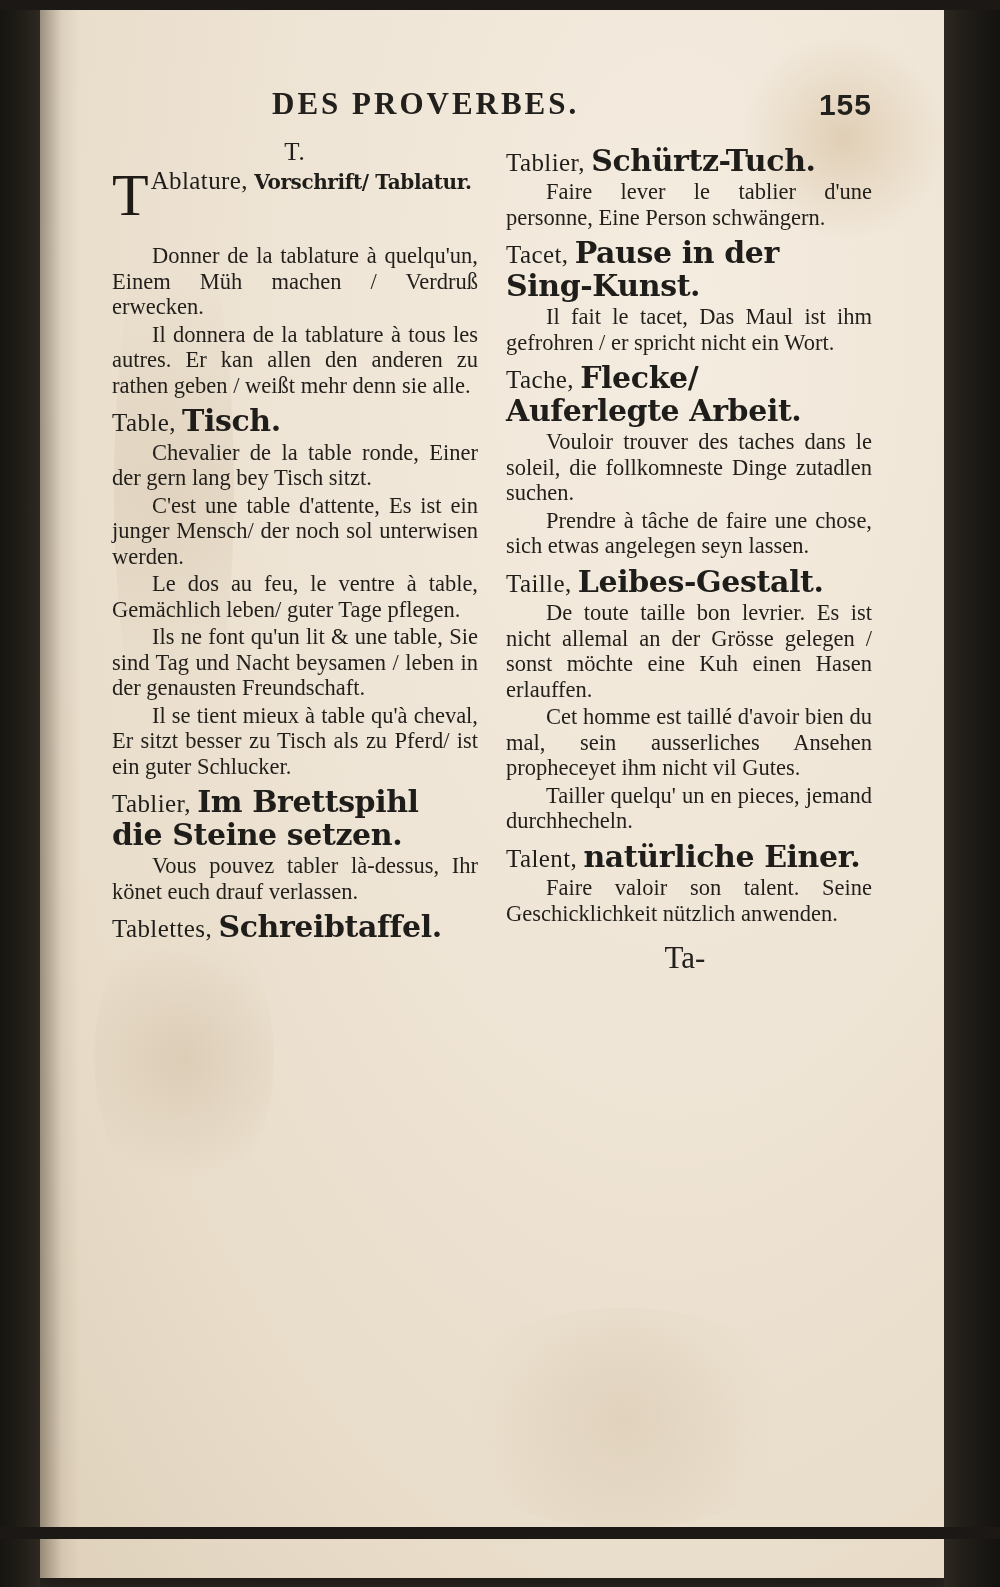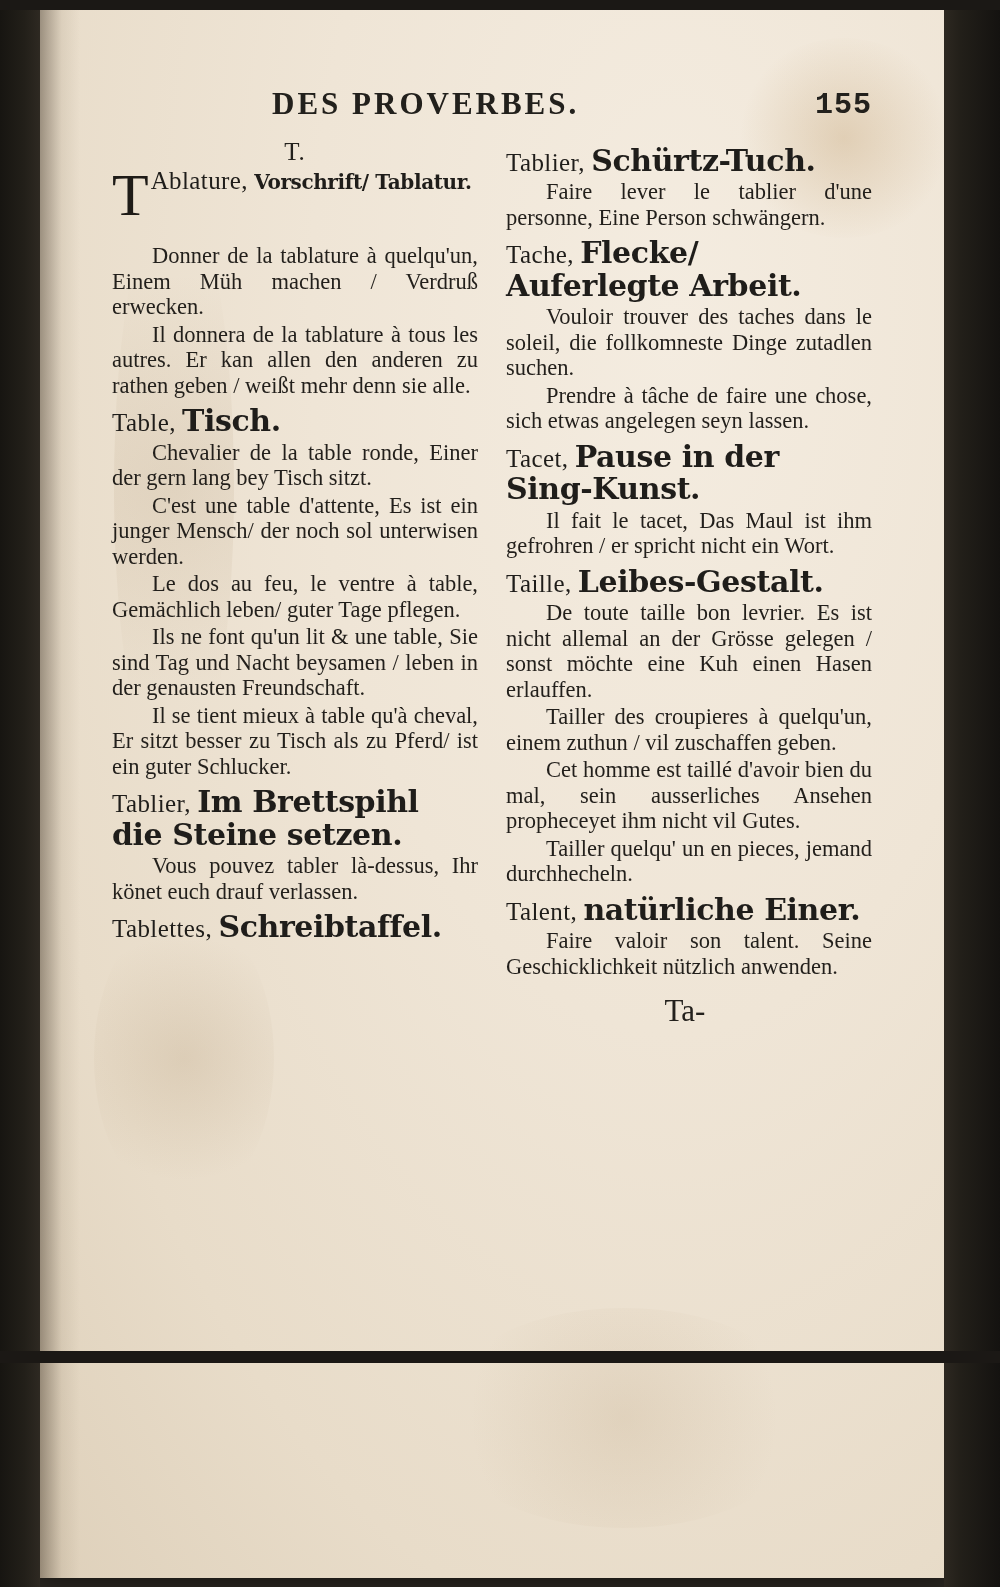--- a/index.html
+++ b/index.html
@@ -9,21 +9,21 @@
   }
   body {
     width: 1000px;
     height: 1587px;
     overflow: hidden;
     font-family: "Liberation Serif", serif;
   }
   .page-frame {
     position: relative;
     width: 1000px;
-    height: 1363px;
+    height: 1539px;
     background: #22c55e;
   }
   
   .scan-bg {
     position: absolute;
     inset: 0;
     background:
       radial-gradient(circle at 20% 10%, #3a332b 0%, #221f1b 60%, #17150f 100%);
   }
   
@@ -105,21 +105,21 @@
     font-family: "Liberation Serif", serif;
     font-size: 31px;
     letter-spacing: 3px;
     color: #22201c;
     font-weight: 600;
   }
   .page-number {
     position: absolute;
     right: 0px;
     top: 2px;
-    font-family: Liberation Mono, monospace;
+    font-family: Liberation Sans, sans-serif;
     font-size: 30px;
     font-weight: 700;
     color: #23211d;
     letter-spacing: 1px;
   }
   .columns {
     display: flex;
     gap: 28px;
   }
   .col {
@@ -264,45 +264,44 @@
         <div>
           <div class="entry-head">
             <span class="fr">Tablier,</span>
             <span class="de">Schürtz-Tuch.</span>
           </div>
           <p class="para">Faire lever le tablier d'une personne, Eine Person schwängern.</p>
         </div>
 
         <div>
           <div class="entry-head">
+            <span class="fr">Tacet,</span>
+            <span class="de">Pause in der Sing-Kunst.</span>
+          </div>
+          <p class="para">Il fait le tacet, Das Maul ist ihm gefrohren / er spricht nicht ein Wort.</p>
+        </div>
+
+        <div>
+          <div class="entry-head">
             <span class="fr">Tache,</span>
             <span class="de">Flecke/ Auferlegte Arbeit.</span>
           </div>
           <p class="para">Vouloir trouver des taches dans le soleil, die follkomneste Dinge zutadlen suchen.</p>
           <p class="para">Prendre à tâche de faire une chose, sich etwas angelegen seyn lassen.</p>
         </div>
 
         <div>
           <div class="entry-head">
-            <span class="fr">Tacet,</span>
-            <span class="de">Pause in der Sing-Kunst.</span>
-          </div>
-          <p class="para">Il fait le tacet, Das Maul ist ihm gefrohren / er spricht nicht ein Wort.</p>
-        </div>
-
-        <div>
-          <div class="entry-head">
             <span class="fr">Taille,</span>
             <span class="de">Leibes-Gestalt.</span>
           </div>
           <p class="para">De toute taille bon levrier. Es ist nicht allemal an der Grösse gelegen / sonst möchte eine Kuh einen Hasen erlauffen.</p>
         </div>
 
         <div>
-          <p class="para">Tailler des croupieres à quelqu'un, einem zuthun / vil zuschaffen geben.</p>
           <p class="para">Cet homme est taillé d'avoir bien du mal, sein ausserliches Ansehen propheceyet ihm nicht vil Gutes.</p>
           <p class="para">Tailler quelqu' un en pieces, jemand durchhecheln.</p>
         </div>
 
         <div>
           <div class="entry-head">
             <span class="fr">Talent,</span>
             <span class="de">natürliche Einer.</span>
           </div>
           <p class="para">Faire valoir son talent. Seine Geschicklichkeit nützlich anwenden.</p>

